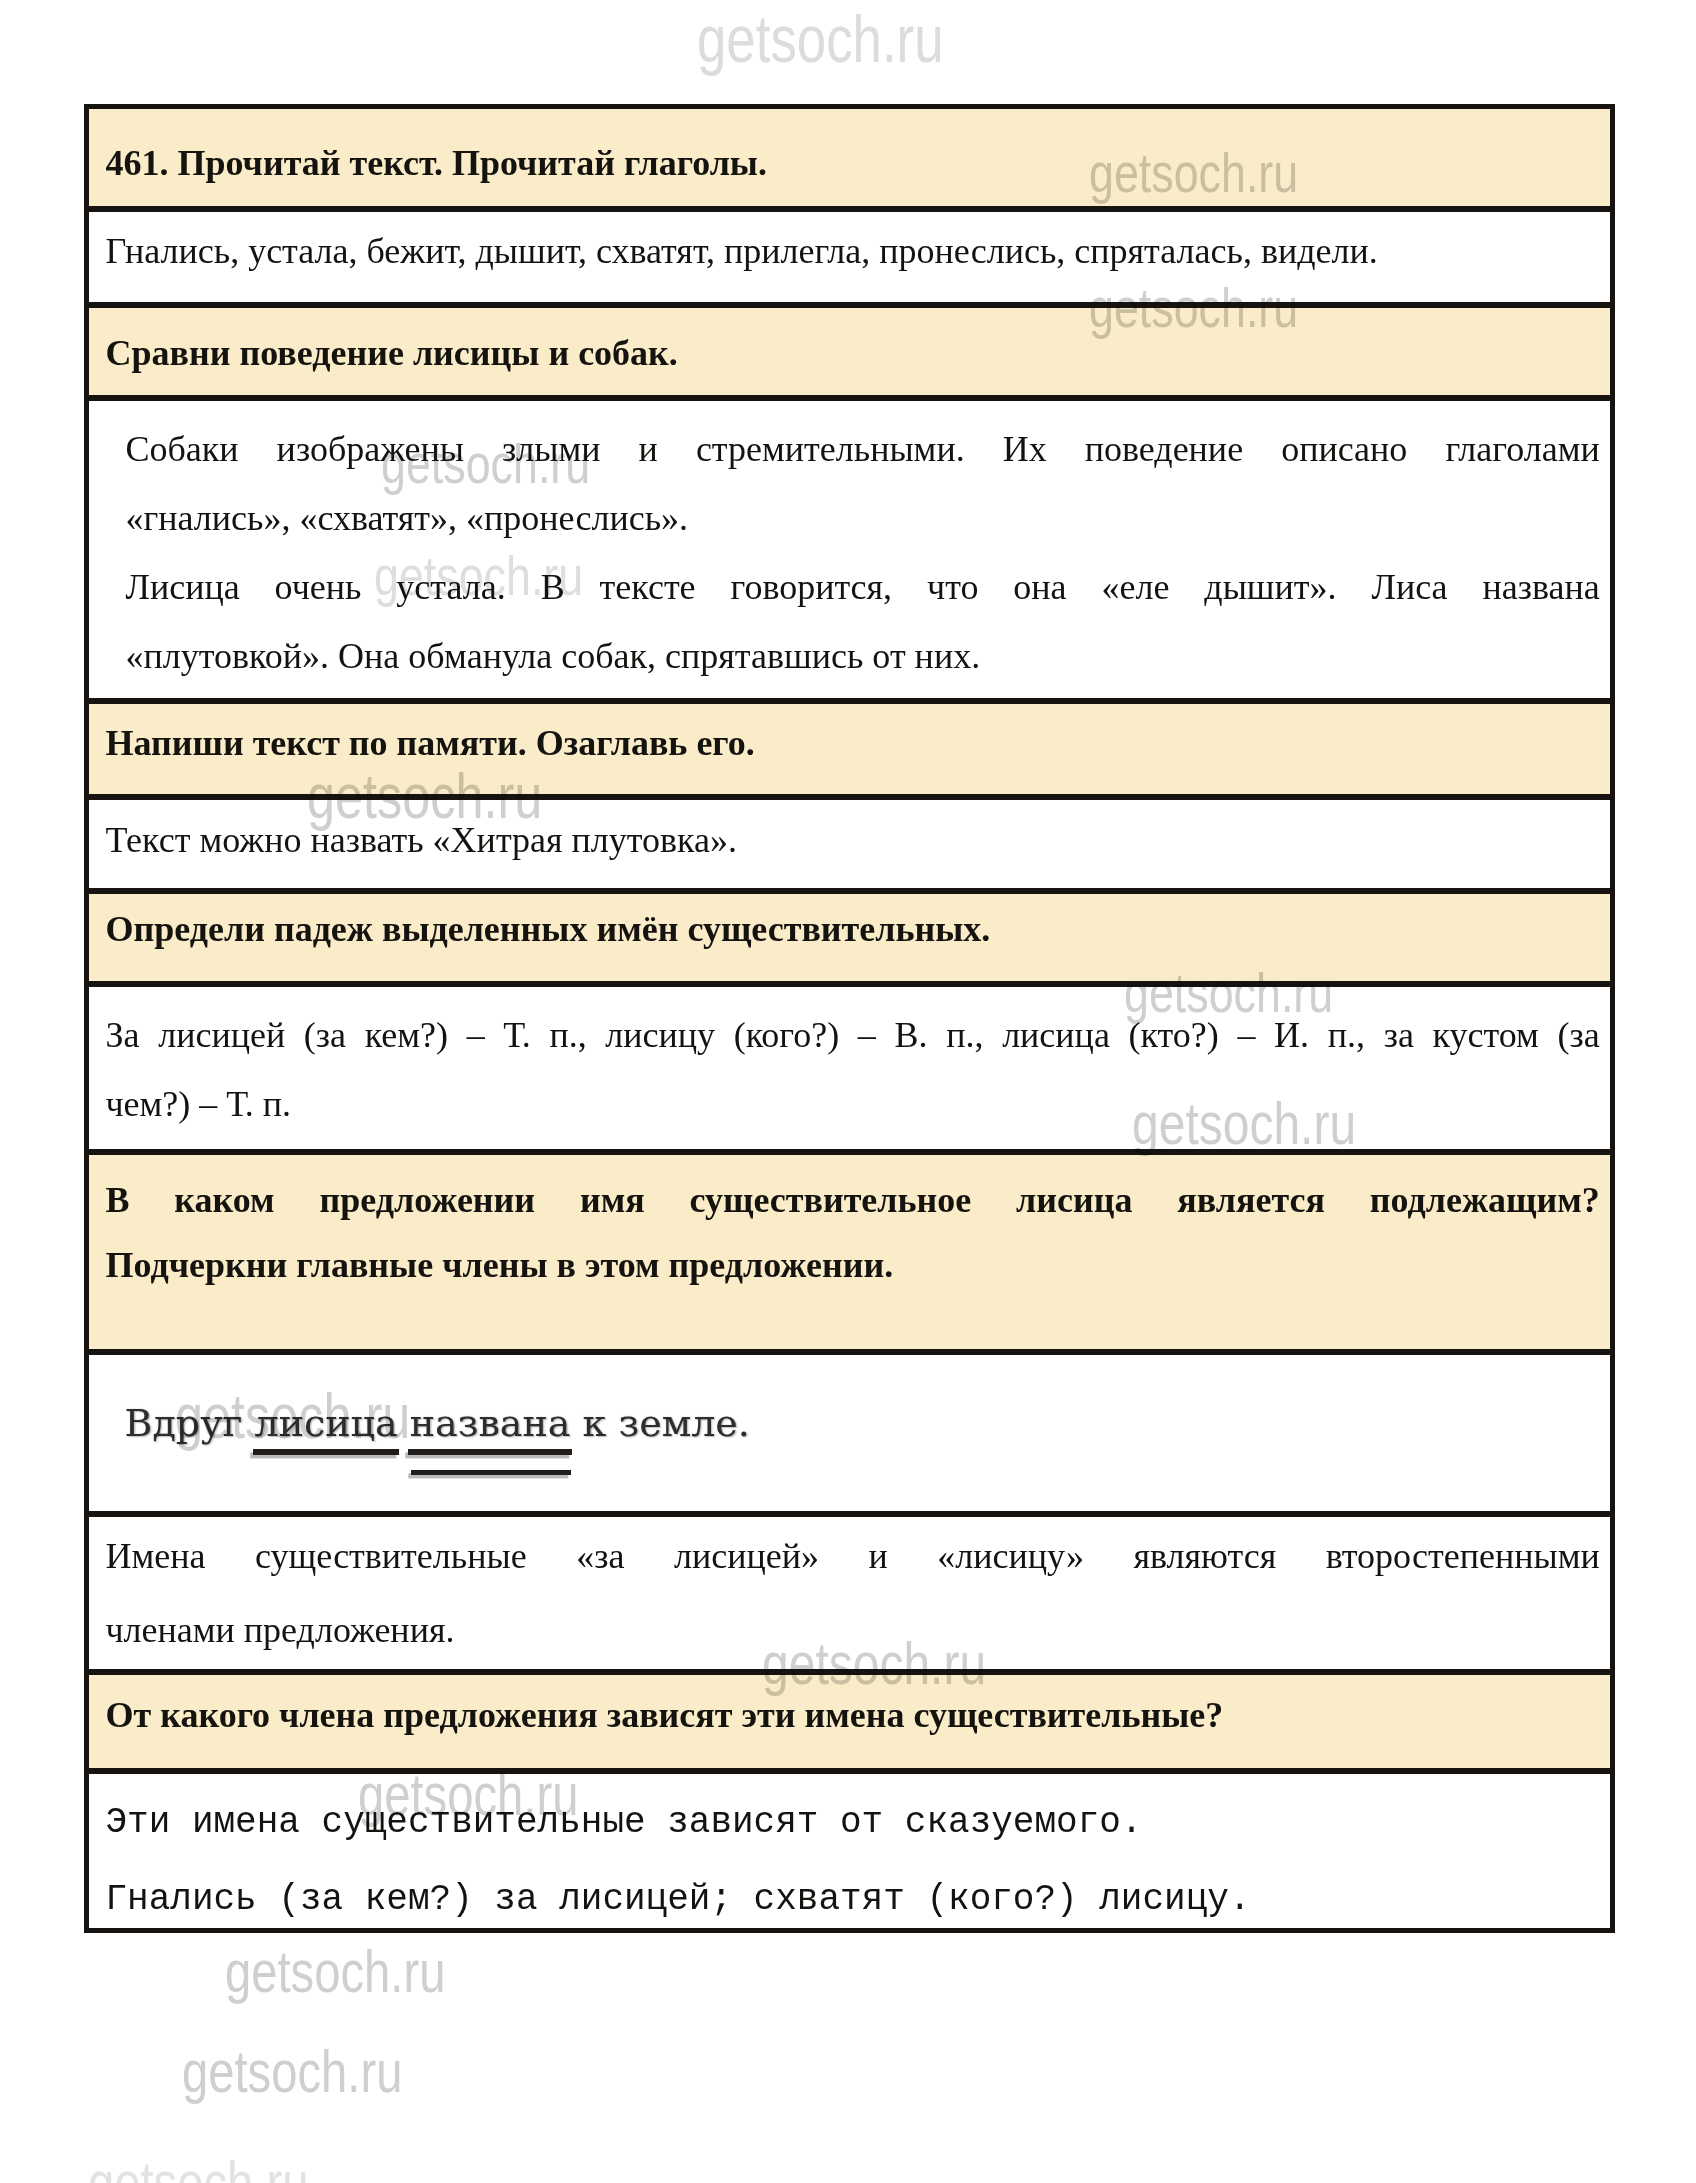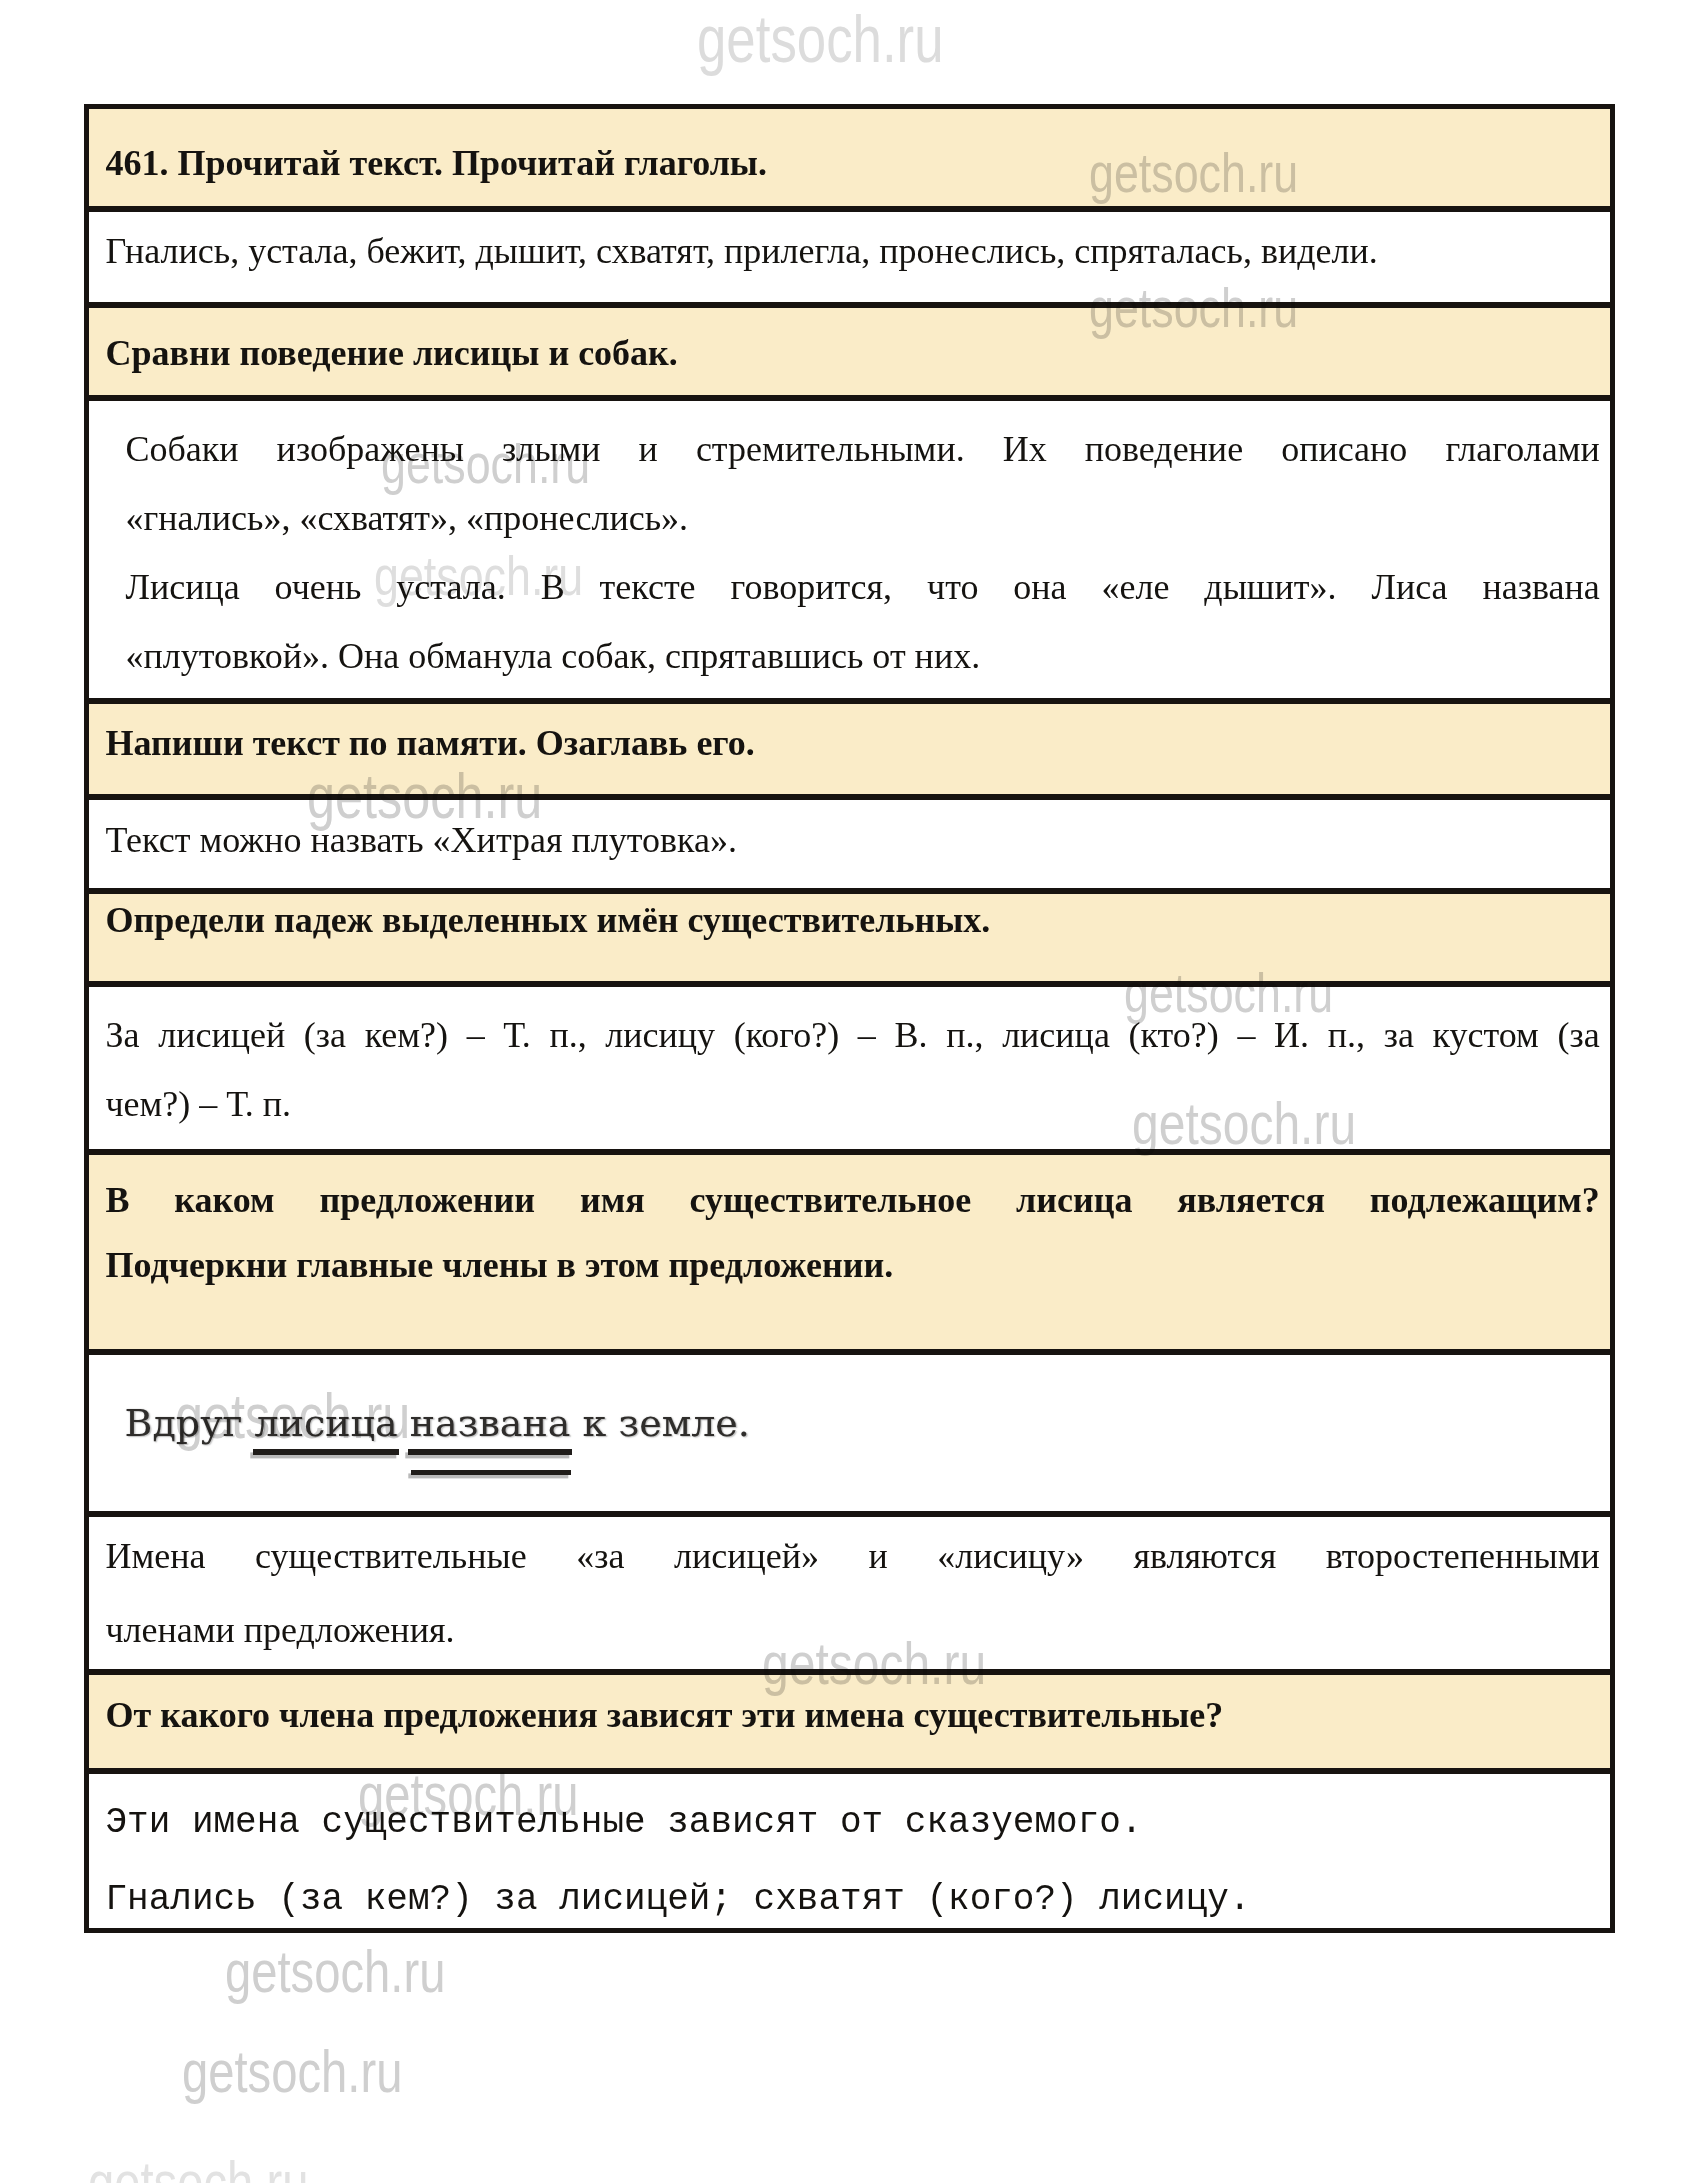--- a/index.html
+++ b/index.html
@@ -28,21 +28,21 @@
   .multi .line{white-space:normal;}
   .q .line{font-weight:bold;}
   .j{text-align:justify;text-align-last:justify;white-space:nowrap;}
   
   .r1{height:97px;padding-top:34px;}
   .r2{height:96px;padding-top:18.5px;}
   .r3{height:93px;padding-top:25px;}
   .r4{height:303px;padding-top:14.4px;} .r4 .line{line-height:69px;margin-left:20px;}
   .r5{height:96px;padding-top:18.5px;}
   .r6{height:94px;padding-top:20px;}
-  .r7{height:93px;padding-top:6px;}
+  .r7{height:93px;padding-top:15px;}
   .r8{height:168px;padding-top:14.4px;} .r8 .line{line-height:69px;}
   .r9{height:200px;padding-top:13px;} .r9 .line{line-height:65px;}
   .r10{height:162px;}
   .r11{height:165px;padding-top:6.2px;} .r11 .line{line-height:71px;}
   .r12{height:158px;padding-top:2.1px;} .r12 .line{line-height:74px;}
   .r13{height:99px;padding-top:20px;}
   .r14{height:160px;padding-top:10px;font-family:Liberation Mono, monospace;} .r14 .line{line-height:77px;}
   
   .scan{
     margin-top:46px;margin-left:19px;display:inline-block;

